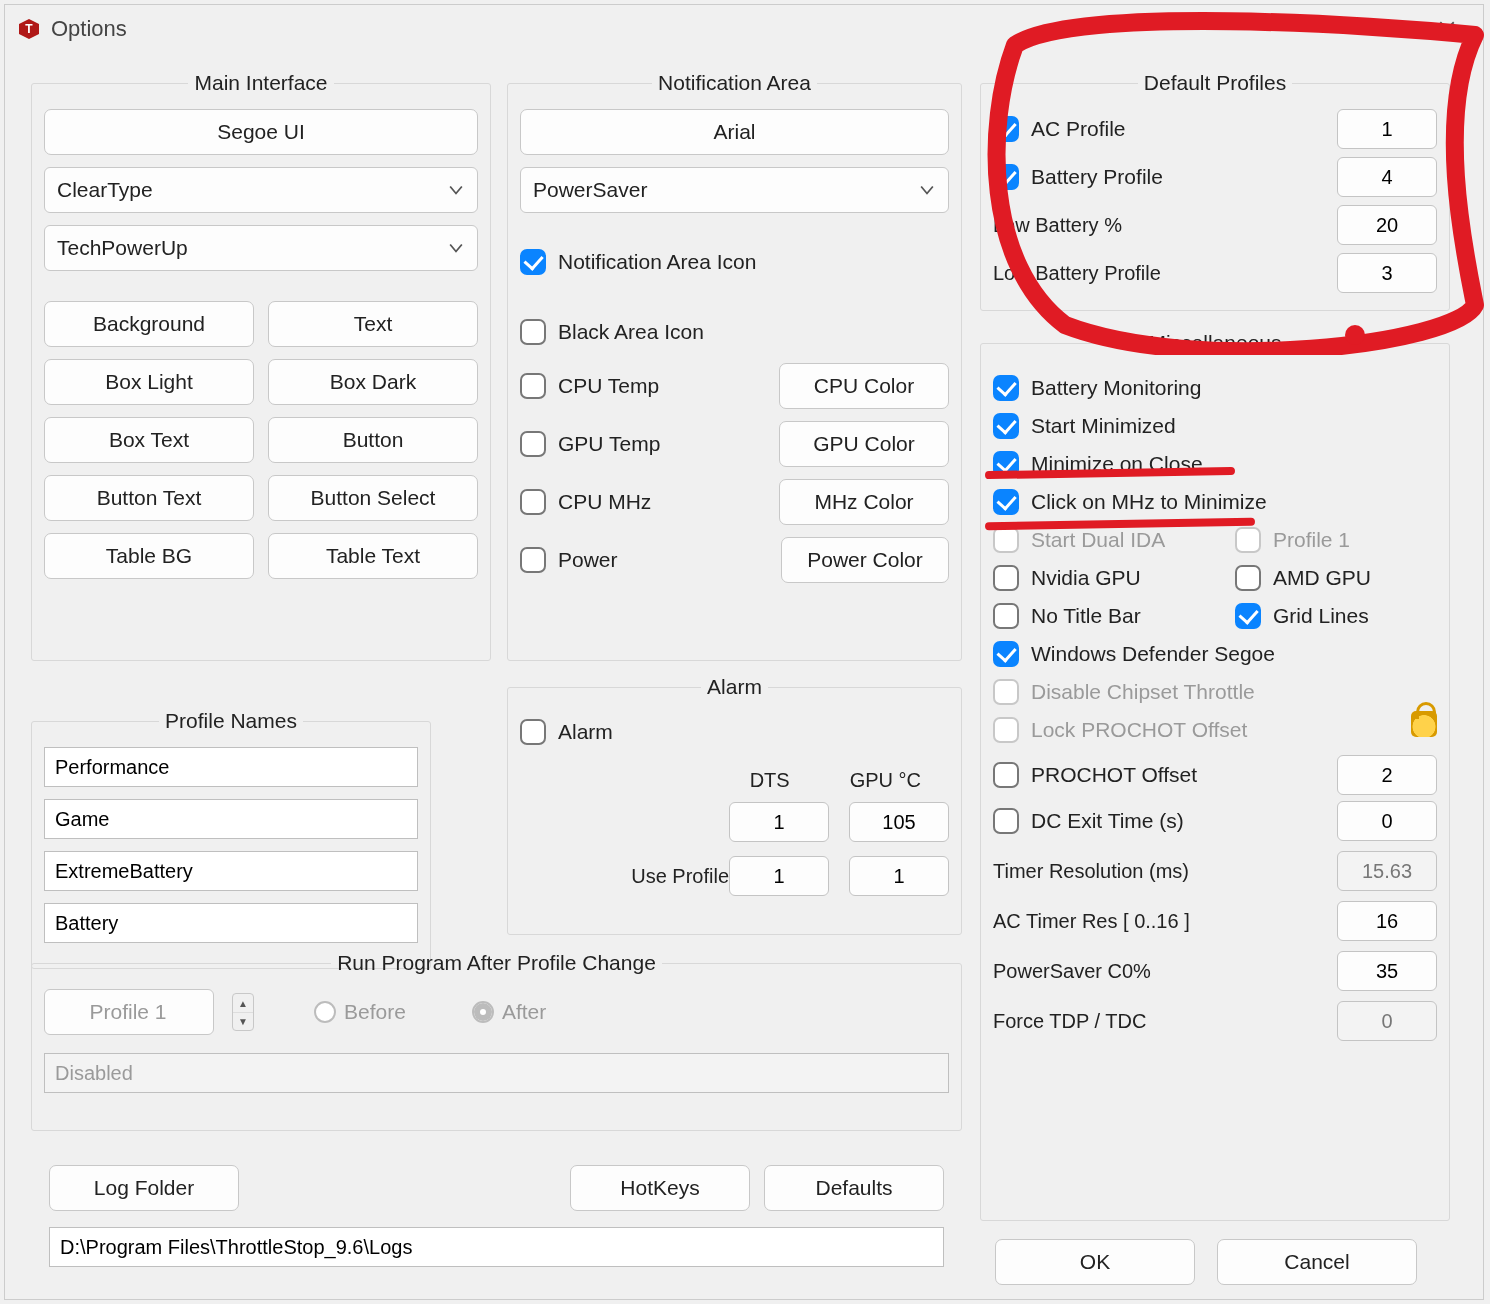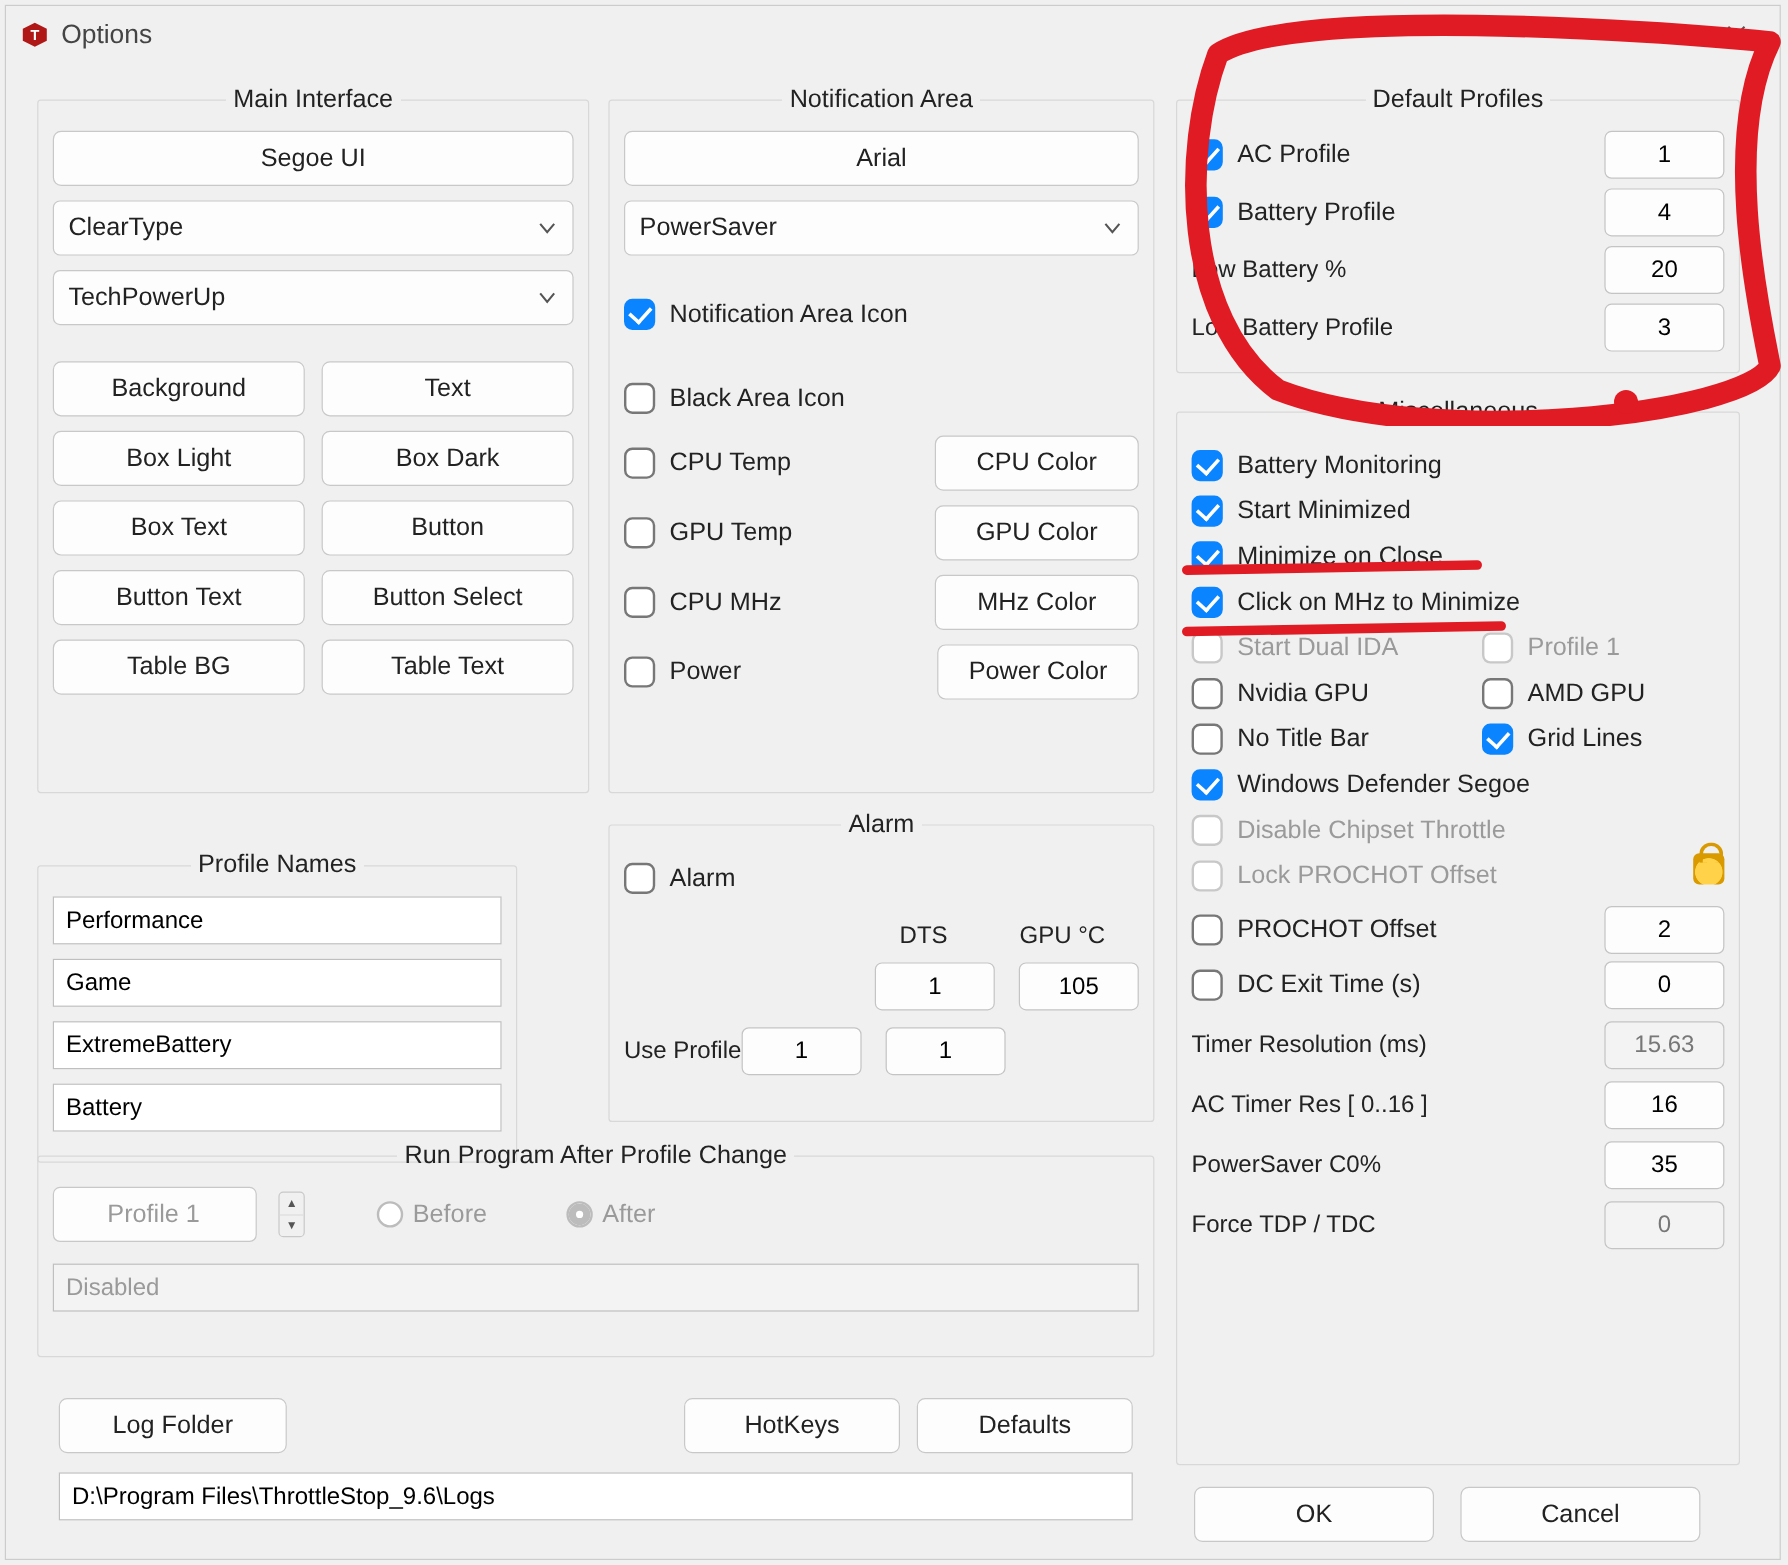--- a/index.html
+++ b/index.html
@@ -314,21 +314,21 @@
         <span>Alarm</span>
       </label>
     <div style="display:flex; justify-content:flex-end; gap:60px; margin-top:18px; padding-right:28px;">
       <span>DTS</span>
       <span>GPU °C</span>
     </div>
     <div style="display:flex; justify-content:flex-end; gap:20px; margin-top:10px;">
       <input class="numbox" value="1" style="">
       <input class="numbox" value="105" style="">
     </div>
-    <div style="display:flex; align-items:center; justify-content:flex-start; margin-top:14px;">
+    <div style="display:flex; align-items:center; justify-content:flex-end; margin-top:14px;">
       <span>Use Profile</span>
       <div style="display:flex; gap:20px;">
         <input class="numbox" value="1" style="">
         <input class="numbox" value="1" style="">
       </div>
     </div>
   </fieldset>
 
   <fieldset class="group" style="left:26px; top:946px; width:931px; height:180px;">
     <legend>Run Program After Profile Change</legend>

